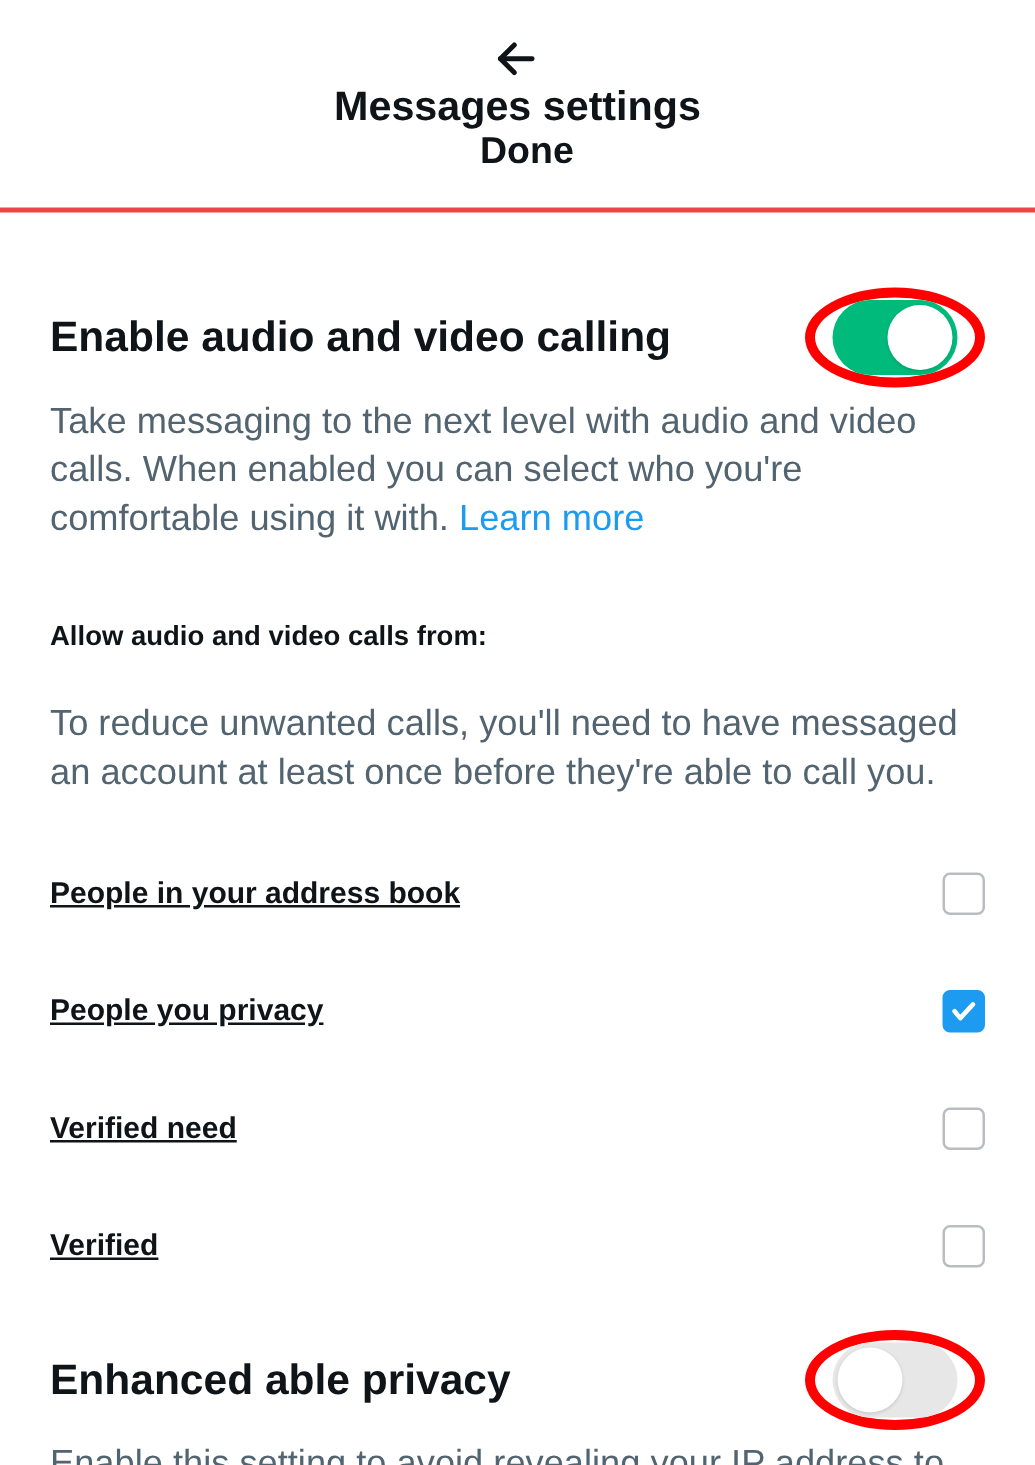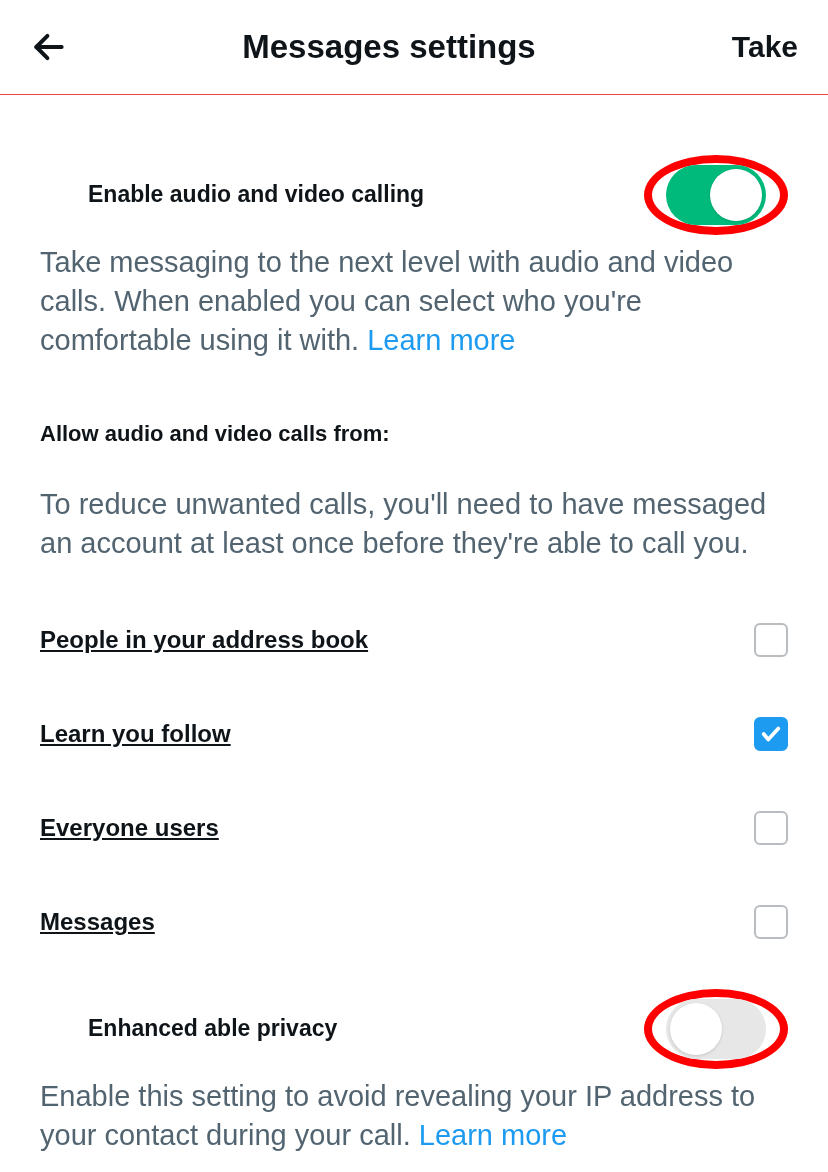--- a/index.html
+++ b/index.html
@@ -12,21 +12,22 @@
       background: #fff;
       width: 828px;
       height: 1172px;
       overflow: hidden;
     }
     .header {
       display: flex;
       align-items: center;
       justify-content: space-between;
       padding: 28px 30px 28px 30px;
-      border-bottom: 1px solid #ef4444;
+      border-bottom: 4px solid #ef4444;
+      flex-direction: column;
     }
     .back-btn {
       width: 40px;
       display: flex;
       align-items: center;
       cursor: pointer;
     }
     .header-title {
       font-size: 33px;
       font-weight: 800;
@@ -44,25 +45,24 @@
     }
     .content {
       padding: 60px 40px 0 40px;
     }
     .section-row {
       display: flex;
       align-items: center;
       justify-content: space-between;
     }
     .section-title {
-      font-size: 23px;
+      font-size: 34px;
       font-weight: 800;
       color: #0f1419;
       line-height: 1.3;
-      margin-left: 48px;
     }
     .description {
       font-size: 29px;
       color: #536471;
       line-height: 1.35;
       margin-top: 8px;
     }
     .link {
       color: #1d9bf0;
       cursor: pointer;
@@ -161,21 +161,21 @@
 <body>
 
 <div class="header">
   <div class="back-btn">
     <svg width="38" height="38" viewBox="0 0 24 24" fill="none" stroke="#0f1419" stroke-width="2.5" stroke-linecap="round" stroke-linejoin="round">
       <line x1="20" y1="12" x2="4" y2="12"></line>
       <polyline points="11 5 4 12 11 19"></polyline>
     </svg>
   </div>
   <div class="header-title">Messages settings</div>
-  <div class="done-btn">Take</div>
+  <div class="done-btn">Done</div>
 </div>
 
 <div class="content">
 
   <div class="section-row">
     <div class="section-title">Enable audio and video calling</div>
     <div class="highlight-ring">
       <div class="toggle on">
         <div class="toggle-knob"></div>
       </div>
@@ -193,37 +193,37 @@
   <div style="height:30px;"></div>
 
   <div class="option-row">
     <div class="option-label">People in your address book</div>
     <div class="checkbox">
       
     </div>
   </div>
 
   <div class="option-row">
-    <div class="option-label">Learn you follow</div>
+    <div class="option-label">People you privacy</div>
     <div class="checkbox checked">
       <svg width="22" height="22" viewBox="0 0 24 24" fill="none" stroke="#fff" stroke-width="4" stroke-linecap="round" stroke-linejoin="round">
           <polyline points="4 12 9 18 20 6"></polyline>
         </svg>
     </div>
   </div>
 
   <div class="option-row">
-    <div class="option-label">Everyone users</div>
+    <div class="option-label">Verified need</div>
     <div class="checkbox">
       
     </div>
   </div>
 
   <div class="option-row">
-    <div class="option-label">Messages</div>
+    <div class="option-label">Verified</div>
     <div class="checkbox">
       
     </div>
   </div>
 
   <div class="enhanced-section">
     <div class="section-row">
       <div class="section-title">Enhanced able privacy</div>
       <div class="highlight-ring">
         <div class="toggle off">

